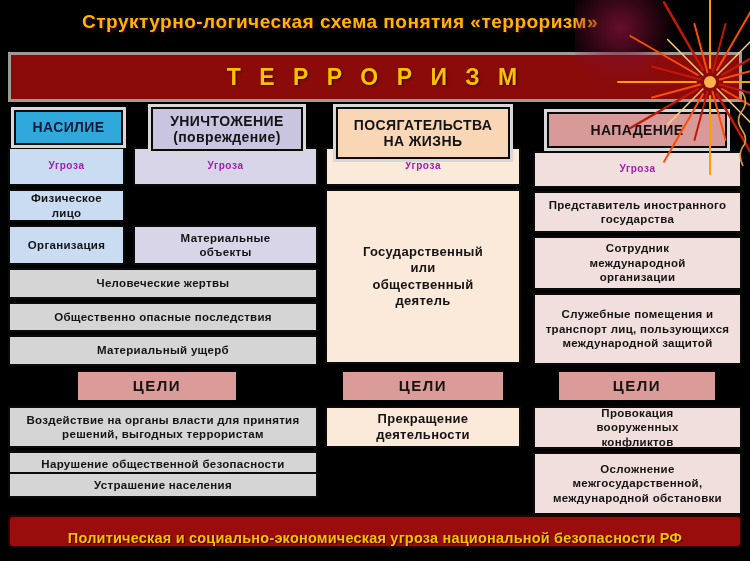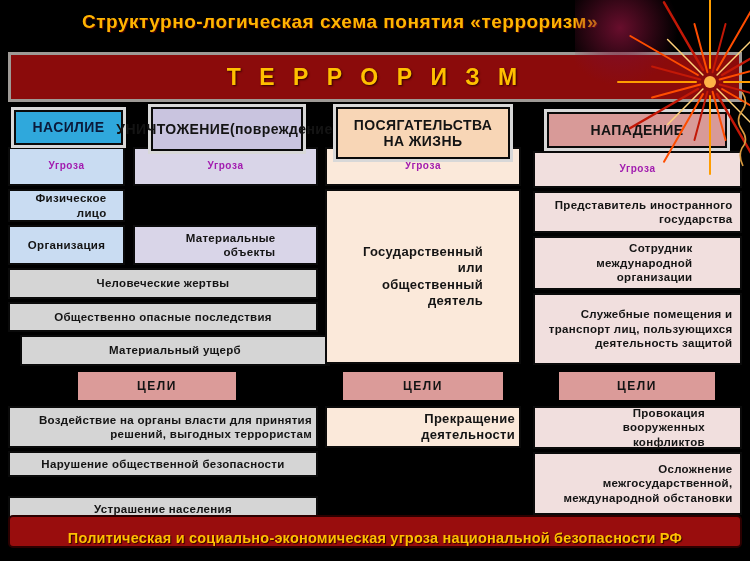--- a/index.html
+++ b/index.html
@@ -14,30 +14,30 @@
   }
   .main-banner{
     position:absolute;left:8px;top:52px;width:728px;height:44px;
     background:#8B0B0B;border:3px solid #9e9a96;
     display:flex;align-items:center;justify-content:center;
     color:#FFC000;font-size:23px;letter-spacing:6px;
     text-shadow:1px 1px 2px #300;z-index:1;
   }
   .box{
     position:absolute;box-sizing:border-box;display:flex;align-items:center;justify-content:center;
-    text-align:right;border:2px solid #0a0a0a;color:#141414;
+    text-align:center;border:2px solid #0a0a0a;color:#141414;
     padding:1px 4px;line-height:1.25;font-size:11.5px;letter-spacing:.3px;
   }
   .bgA{background:#C9DCF2}.bgB{background:#D9D5E8}.bgC{background:#FBE9DA}
   .bgD{background:#F1DFDE}.bgGray{background:#D5D5D5}
   .tab{box-shadow:0 0 0 3px #d8d8d8;z-index:2;font-size:14px;line-height:1.15;letter-spacing:.4px;}
   .tabA{background:#2FA8DC;color:#0b1a3a;}
   .tabB{background:#C9C4DF}.tabC{background:#F8D6B6}.tabD{background:#D89A98}
   .threat{color:#a21caf;font-size:10px;letter-spacing:.6px;}
-  .tseli{background:#DB9B99;border:3px solid #000;font-size:12px;letter-spacing:1.5px;z-index:2;}
+  .tseli{background:#DB9B99;border:3px solid #000;font-size:15px;letter-spacing:1.5px;z-index:2;}
   .bottom-banner{
     position:absolute;left:8px;top:515px;width:734px;height:33px;box-sizing:border-box;
     background:#990D0D;border:2px solid #2b0000;border-radius:5px;
     display:flex;align-items:flex-end;justify-content:center;
     color:#FFC000;font-size:14.5px;letter-spacing:.2px;text-shadow:1px 1px 1px #300;
   }
   .f13{font-size:13px;}
   .mw80{max-width:80px}.mw100{max-width:100px}.mw110{max-width:110px}
   .mw120{max-width:120px}.mw135{max-width:135px}.mw190{max-width:190px}
   .deco{position:absolute;pointer-events:none;z-index:5;}
@@ -97,21 +97,21 @@
 
   <div class="title">Структурно-логическая схема понятия «терроризм»</div>
 
   <div class="main-banner">
     <span>Т Е Р Р О Р И З М</span>
   </div>
 
   <div class="box tab tabA" style="left:14px;top:110px;width:109px;height:35px;">
     <span>НАСИЛИЕ</span>
   </div>
-  <div class="box tab tabB" style="left:151px;top:107px;width:152px;height:44px;flex-direction:row;">
+  <div class="box tab tabB" style="left:151px;top:107px;width:152px;height:44px;flex-direction:column;">
     <span>УНИЧТОЖЕНИЕ</span>
     <span>(повреждение)</span>
   </div>
   <div class="box tab tabC" style="left:336px;top:107px;width:174px;height:52px;flex-direction:column;">
     <span>ПОСЯГАТЕЛЬСТВА</span>
     <span>НА ЖИЗНЬ</span>
   </div>
   <div class="box tab tabD" style="left:547px;top:112px;width:180px;height:36px;">
     <span>НАПАДЕНИЕ</span>
   </div>
@@ -122,42 +122,42 @@
   </div>
   <div class="box bgA" style="left:8px;top:225px;width:117px;height:40px;">Организация</div>
 
   <div class="box bgB threat" style="left:133px;top:147px;width:185px;height:39px;">Угроза</div>
   <div class="box bgB" style="left:133px;top:225px;width:185px;height:40px;">
     <span class="mw100">Материальные объекты</span>
   </div>
 
   <div class="box bgGray" style="left:8px;top:268px;width:310px;height:31px;">Человеческие жертвы</div>
   <div class="box bgGray" style="left:8px;top:302px;width:310px;height:30px;">Общественно опасные последствия</div>
-  <div class="box bgGray" style="left:20px;top:335px;width:310px;height:31px;">Материальный ущерб</div>
+  <div class="box bgGray" style="left:8px;top:335px;width:310px;height:31px;">Материальный ущерб</div>
   <div class="box tseli" style="left:75px;top:369px;width:164px;height:34px;">ЦЕЛИ</div>
   <div class="box bgGray" style="left:8px;top:406px;width:310px;height:42px;">Воздействие на органы власти для принятия решений, выгодных террористам</div>
   <div class="box bgGray" style="left:8px;top:451px;width:310px;height:26px;">Нарушение общественной безопасности</div>
-  <div class="box bgGray" style="left:8px;top:496px;width:310px;height:26px;">Устрашение населения</div>
+  <div class="box bgGray" style="left:8px;top:472px;width:310px;height:26px;">Устрашение населения</div>
 
   <div class="box bgC threat" style="left:325px;top:147px;width:196px;height:39px;">Угроза</div>
   <div class="box bgC f13" style="left:325px;top:189px;width:196px;height:175px;">
     <span class="mw120">Государственный или общественный деятель</span>
   </div>
   <div class="box tseli" style="left:340px;top:369px;width:166px;height:34px;">ЦЕЛИ</div>
   <div class="box bgC f13" style="left:325px;top:406px;width:196px;height:42px;">Прекращение деятельности</div>
 
   <div class="box bgD threat" style="left:533px;top:151px;width:209px;height:37px;">Угроза</div>
   <div class="box bgD" style="left:533px;top:191px;width:209px;height:42px;">
     <span class="mw190">Представитель иностранного государства</span>
   </div>
   <div class="box bgD" style="left:533px;top:236px;width:209px;height:54px;">
     <span class="mw110">Сотрудник международной организации</span>
   </div>
   <div class="box bgD" style="left:533px;top:293px;width:209px;height:72px;">
-    <span class="mw190">Служебные помещения и транспорт лиц, пользующихся деятельность защитой</span>
+    <span class="mw190">Служебные помещения и транспорт лиц, пользующихся международной защитой</span>
   </div>
   <div class="box tseli" style="left:556px;top:369px;width:162px;height:34px;">ЦЕЛИ</div>
   <div class="box bgD" style="left:533px;top:406px;width:209px;height:43px;">
     <span class="mw135">Провокация вооруженных конфликтов</span>
   </div>
   <div class="box bgD" style="left:533px;top:452px;width:209px;height:63px;">
     <span class="mw190">Осложнение межгосударственной, международной обстановки</span>
   </div>
 
   <div class="bottom-banner">

